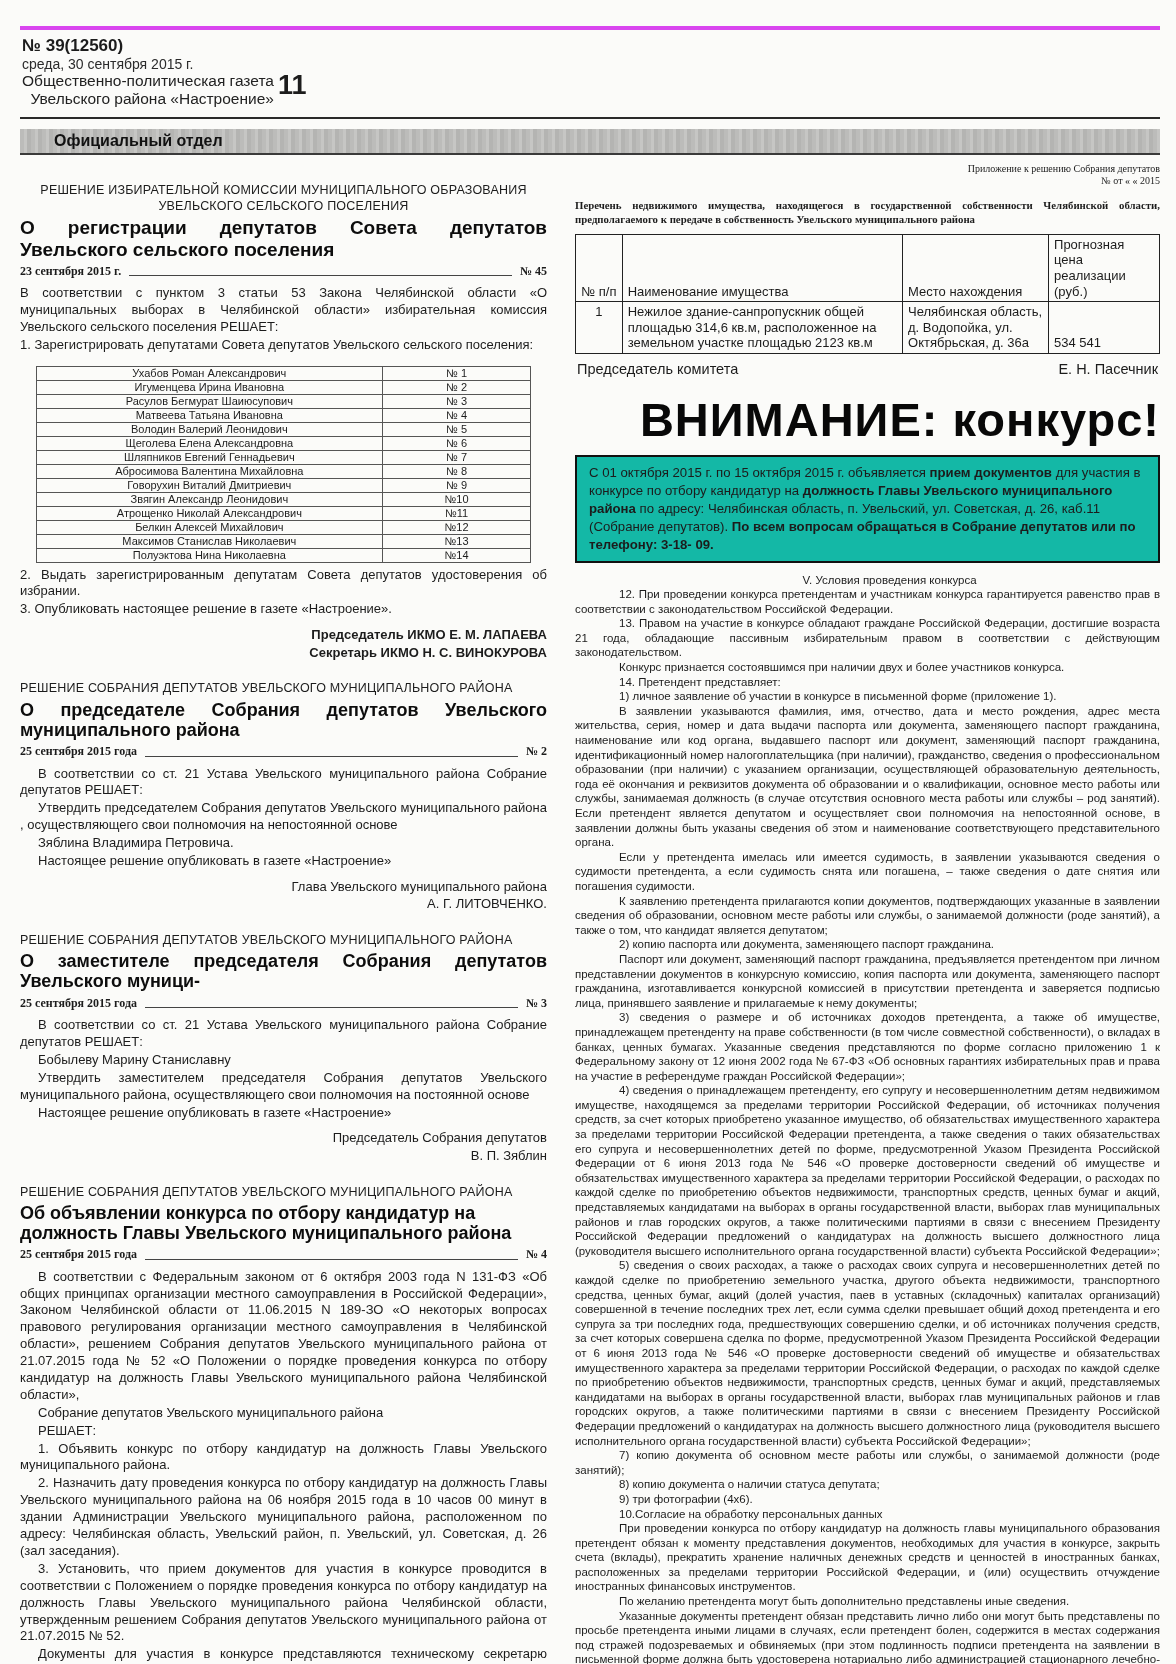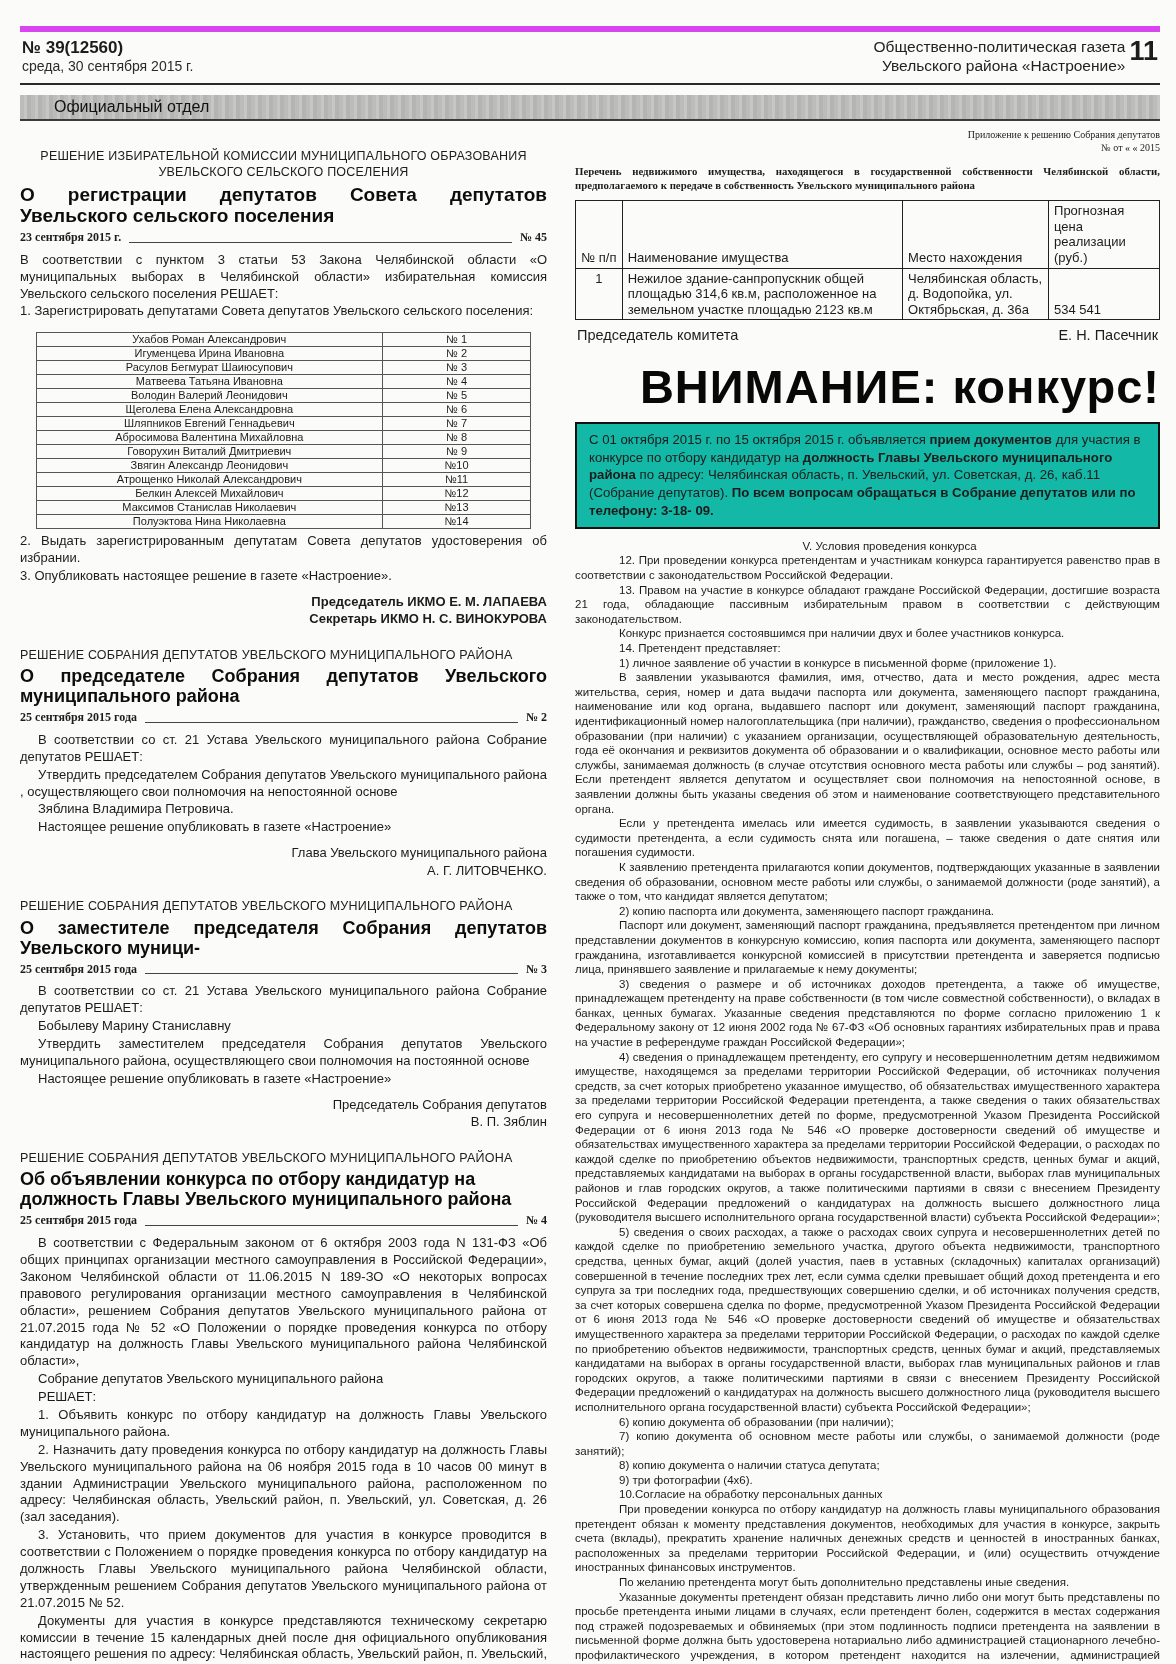--- a/index.html
+++ b/index.html
@@ -1,33 +1,33 @@
 <!DOCTYPE html>
 <html><head>
 <meta charset="utf-8">
 <style>
   html,body{margin:0;padding:0;background:#e9e9e7;}
   body{font-family:"Liberation Sans", sans-serif;color:#1c1c1c;}
   .page{width:1176px;min-height:1664px;margin:0 auto;background:#fbfbf9;box-sizing:border-box;
         padding:26px 16px 6px 20px;border-bottom:4px solid #111;position:relative;}
   
-  .masthead{border-top:6px solid #d946ef;border-bottom:2px solid #2a2a2a;
+  .masthead{border-top:4px solid #d946ef;border-bottom:2px solid #2a2a2a;
             display:flex;justify-content:space-between;align-items:flex-start;
-            padding:6px 2px 8px 2px;}
+            padding:6px 2px 8px 2px;flex-direction:column;}
   .issue-block{line-height:1.15;}
   .issue-no{font-weight:bold;font-size:17px;}
   .issue-date{font-size:14px;color:#2b2b2b;}
   .paper-block{display:flex;align-items:flex-start;gap:4px;}
   .paper-name{text-align:right;font-size:15.5px;line-height:1.2;color:#222;}
   .page-no{font-size:27px;font-weight:bold;line-height:1;}
   
   .section-bar{margin-top:10px;height:24px;display:flex;align-items:center;
     background:repeating-linear-gradient(90deg,#bcbcba 0 4px,#c6c6c4 4px 7px,#b4b4b2 7px 11px);
     border-bottom:2px solid #3a3a3a;}
-  .section-title{font-weight:normal;font-size:16px;padding-left:34px;color:#111;}
+  .section-title{font-weight:bold;font-size:16px;padding-left:34px;color:#111;}
   
   .cols{display:flex;gap:28px;margin-top:8px;}
   .col-left{width:527px;flex:none;font-size:13px;line-height:1.3;text-align:justify;}
   .col-right{flex:1;font-size:11.5px;line-height:1.27;text-align:justify;}
   
   .kicker{font-size:12.5px;letter-spacing:.2px;margin:19px 0 2px 0;text-align:left;}
   .kicker.center{text-align:center;}
   .headline{font-weight:bold;font-size:19px;line-height:1.12;text-align:justify;margin:3px 0 2px 0;color:#0d0d0d;}
   .headline.h2{font-size:18px;}
   .dateline{display:flex;align-items:flex-end;gap:8px;margin:4px 0 6px 0;
@@ -293,21 +293,20 @@
             <p class="para">14. Претендент представляет:</p>
             <p class="para">1) личное заявление об участии в конкурсе в письменной форме (приложение 1).</p>
             <p class="para">В заявлении указываются фамилия, имя, отчество, дата и место рождения, адрес места жительства, серия, номер и дата выдачи паспорта или документа, заменяющего паспорт гражданина, наименование или код органа, выдавшего паспорт или документ, заменяющий паспорт гражданина, идентификационный номер налогоплательщика (при наличии), гражданство, сведения  о профессиональном образовании (при наличии) с указанием организации, осуществляющей образовательную деятельность, года её окончания  и реквизитов документа об образовании и о квалификации, основное место работы или службы, занимаемая должность (в случае отсутствия основного места работы или службы – род занятий). Если претендент является депутатом и осуществляет свои полномочия на непостоянной основе, в заявлении должны быть указаны сведения об этом и наименование соответствующего представительного органа.</p>
             <p class="para">Если у претендента имелась или имеется судимость, в заявлении указываются сведения о судимости претендента, а если судимость снята или погашена, – также сведения о дате снятия или погашения судимости.</p>
             <p class="para">К заявлению претендента прилагаются копии документов, подтверждающих указанные в заявлении сведения об образовании, основном месте работы или службы, о занимаемой должности (роде занятий), а также  о том, что кандидат является депутатом;</p>
             <p class="para">2) копию паспорта или документа, заменяющего паспорт гражданина.</p>
             <p class="para">Паспорт или документ, заменяющий паспорт гражданина, предъявляется претендентом при личном представлении документов в конкурсную комиссию, копия паспорта или документа, заменяющего паспорт гражданина, изготавливается конкурсной комиссией в присутствии претендента и заверяется подписью лица, принявшего заявление и прилагаемые к нему документы;</p>
             <p class="para">3) сведения о размере и об источниках доходов претендента, а также об имуществе, принадлежащем претенденту на праве собственности (в том числе совместной собственности), о вкладах в банках, ценных бумагах. Указанные сведения представляются по форме согласно приложению 1 к Федеральному закону от 12 июня 2002 года № 67-ФЗ «Об основных гарантиях избирательных прав и права на участие в референдуме граждан Российской Федерации»;</p>
             <p class="para">4) сведения о принадлежащем претенденту, его супругу и несовершеннолетним детям недвижимом имуществе, находящемся за пределами территории Российской Федерации, об источниках получения средств, за счет которых приобретено указанное имущество, об обязательствах имущественного характера за пределами территории Российской Федерации претендента, а также сведения о таких обязательствах его супруга и несовершеннолетних детей по форме, предусмотренной Указом Президента Российской Федерации от 6 июня 2013 года № 546 «О проверке достоверности сведений об имуществе и обязательствах имущественного характера за пределами территории Российской Федерации, о расходах по каждой сделке по приобретению объектов недвижимости, транспортных средств, ценных бумаг и акций, представляемых кандидатами на выборах в органы государственной власти, выборах глав муниципальных районов и глав городских округов, а также политическими партиями в связи с внесением Президенту Российской Федерации предложений о кандидатурах на должность высшего должностного лица (руководителя высшего исполнительного органа государственной власти) субъекта Российской Федерации»;</p>
             <p class="para">5) сведения о своих расходах, а также о расходах своих супруга и несовершеннолетних детей по каждой сделке по приобретению земельного участка, другого объекта недвижимости, транспортного средства, ценных бумаг, акций (долей участия, паев в уставных (складочных) капиталах организаций) совершенной в течение последних трех лет, если сумма сделки превышает общий доход претендента и его супруга за три последних года, предшествующих совершению сделки, и об источниках получения средств, за счет которых совершена сделка по форме, предусмотренной Указом Президента Российской Федерации от 6 июня 2013 года № 546 «О проверке достоверности сведений об имуществе и обязательствах имущественного характера за пределами территории Российской Федерации, о расходах по каждой сделке по приобретению объектов недвижимости, транспортных средств, ценных бумаг и акций, представляемых кандидатами на выборах  в органы государственной власти, выборах глав муниципальных районов и глав городских округов, а также политическими партиями в связи с внесением Президенту Российской Федерации предложений о кандидатурах на должность высшего должностного лица (руководителя высшего исполнительного органа государственной власти) субъекта Российской Федерации»;</p>
-            <p class="para">6) копию документа об образовании (при наличии);</p>
             <p class="para">7) копию документа об основном месте работы или службы, о занимаемой должности (роде занятий);</p>
             <p class="para">8) копию документа о наличии статуса депутата;</p>
             <p class="para">9) три фотографии (4х6).</p>
             <p class="para">10.Согласие на обработку персональных данных</p>
             <p class="para">При проведении конкурса по отбору кандидатур на должность главы муниципального образования претендент обязан к моменту представления документов, необходимых для участия в конкурсе, закрыть счета (вклады), прекратить хранение наличных денежных средств и ценностей в иностранных банках, расположенных за пределами территории Российской Федерации,  и (или) осуществить отчуждение иностранных финансовых инструментов.</p>
             <p class="para">По желанию претендента могут быть дополнительно представлены иные сведения.</p>
             <p class="para">Указанные документы претендент обязан представить лично либо они могут быть представлены по просьбе претендента иными лицами в случаях, если претендент болен, содержится в местах содержания под стражей подозреваемых и обвиняемых (при этом подлинность подписи претендента на заявлении в письменной форме должна быть удостоверена нотариально либо администрацией стационарного лечебно-профилактического учреждения,  в котором претендент находится на излечении, администрацией учреждения,  в котором содержатся под стражей подозреваемые и обвиняемые), иных случаях, установленных федеральным законодательством.</p>
         </div>
       </div>
 

